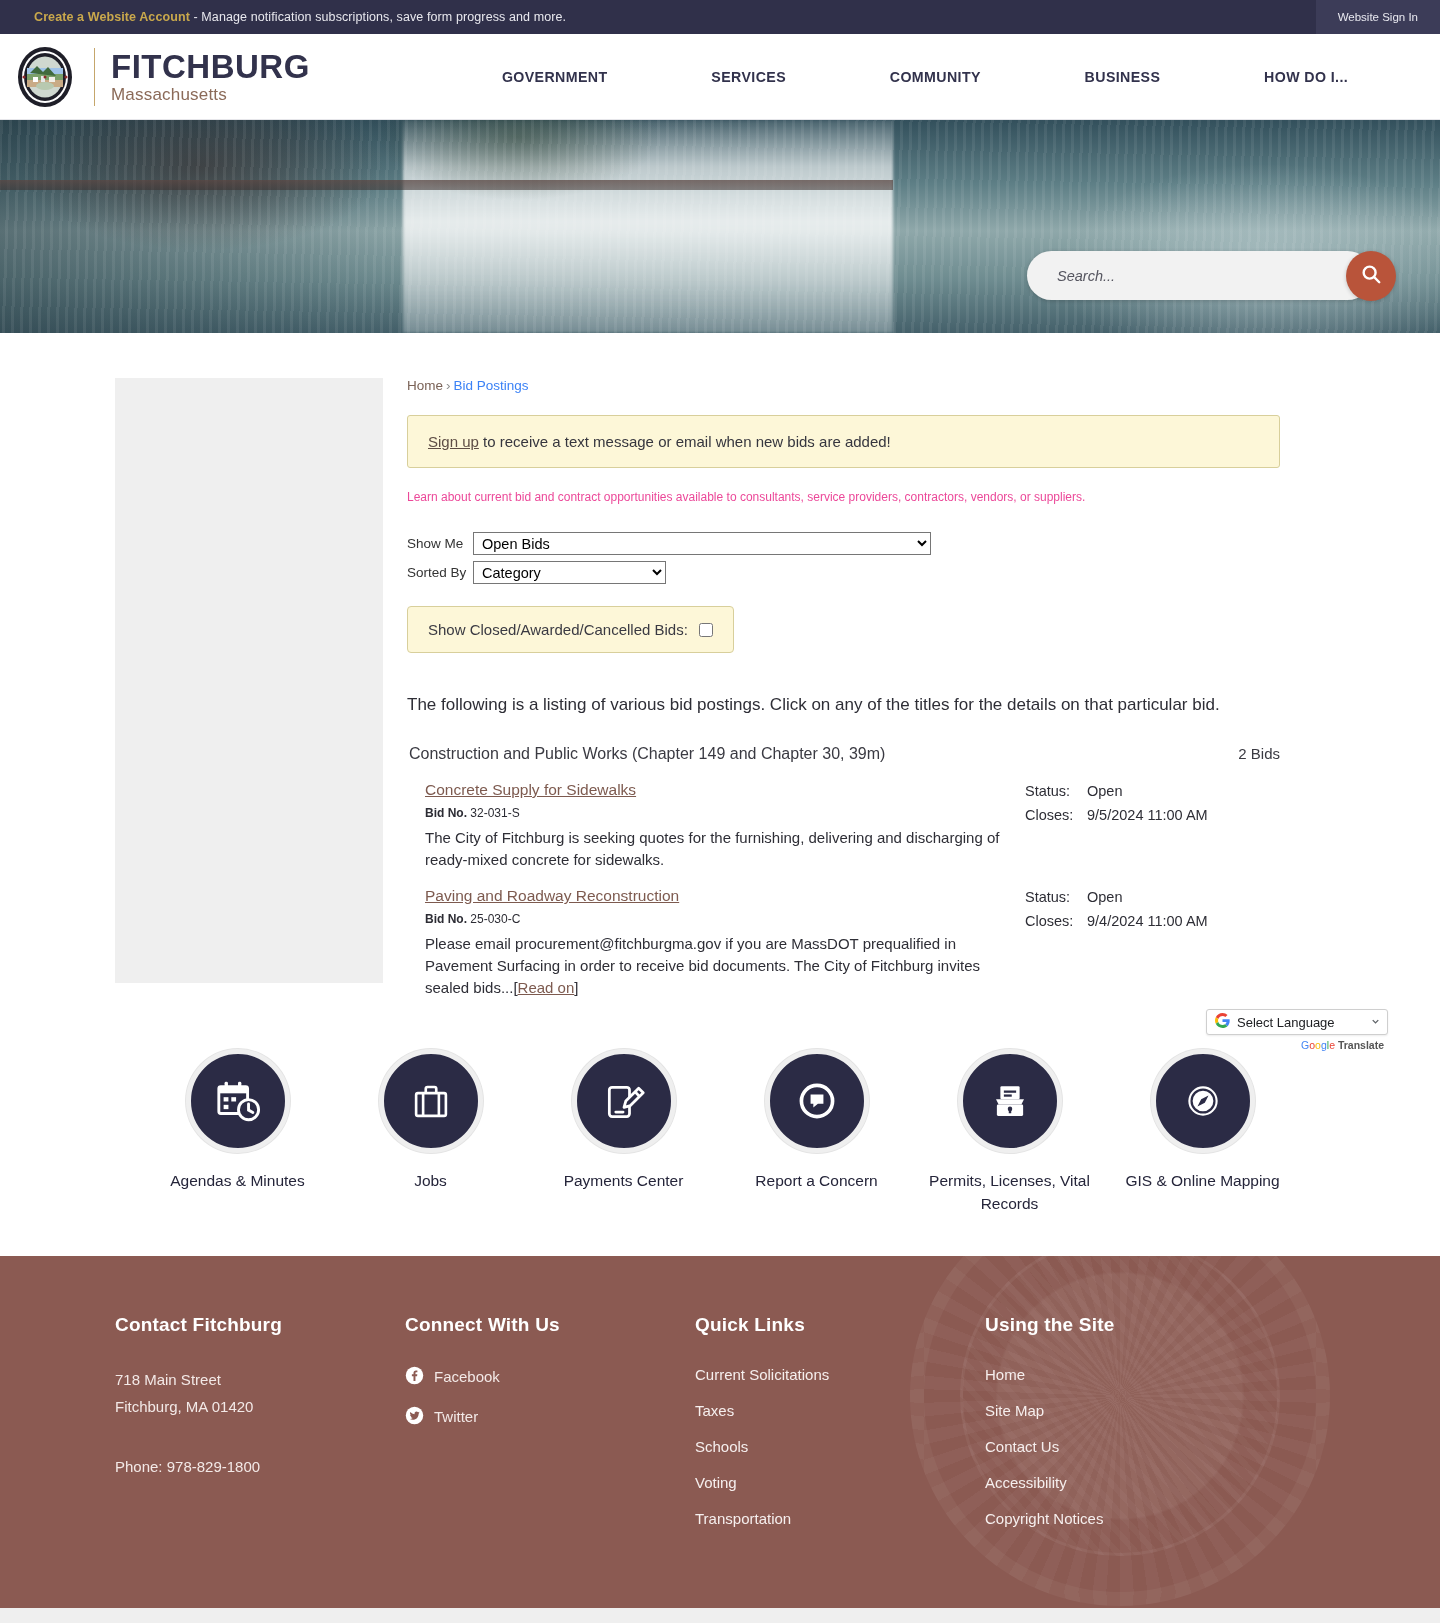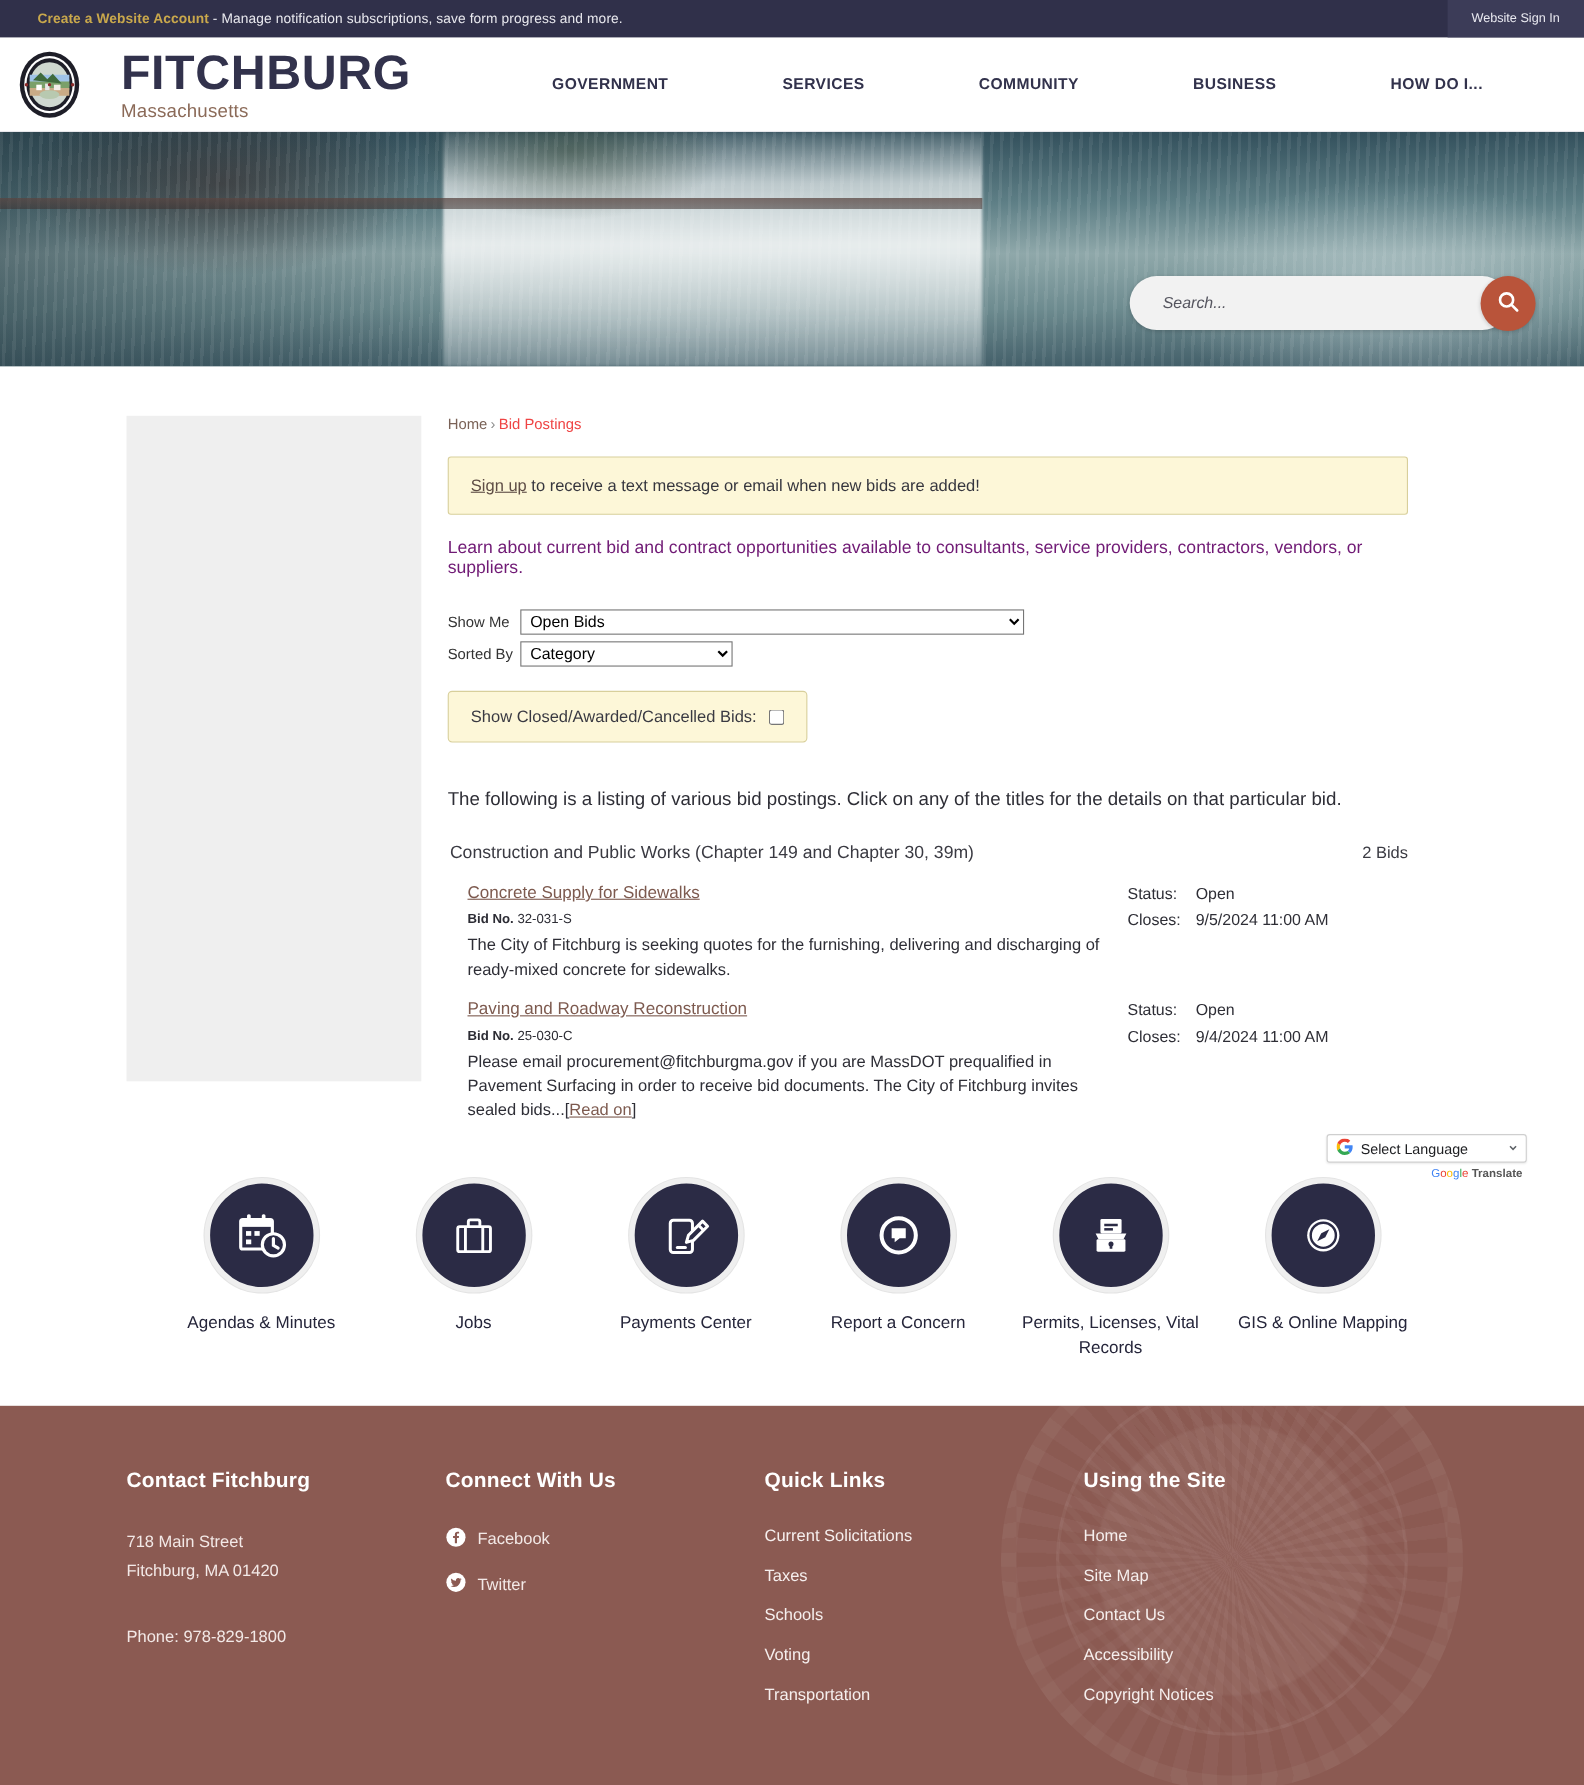--- a/index.html
+++ b/index.html
@@ -64,21 +64,21 @@
     flex: none;
   }
   .brand-divider {
     width: 1px;
     height: 58px;
     background: #c5a66b;
     margin: 0 16px 0 18px;
   }
   .brand-text { line-height: 1; }
   .brand-title {
-    font-size: 44px;
+    font-size: 33px;
     font-weight: bold;
     letter-spacing: 0.5px;
     color: #32324c;
     font-family: "Liberation Sans", sans-serif;
   }
   .brand-sub {
     font-size: 17px;
     color: #8b6a58;
     margin-top: 3px;
     letter-spacing: 0.2px;
@@ -202,36 +202,36 @@
     padding-left: 24px;
     padding-right: 160px;
   }
   .breadcrumb {
     font-size: 13.5px;
     color: #6b5750;
     margin-bottom: 22px;
   }
   .breadcrumb a { color: #7a6257; text-decoration: none; }
   .breadcrumb .sep { color: #8d8d8d; padding: 0 3px; }
-  .breadcrumb .current { color: #ef4444; }
+  .breadcrumb .current { color: #3b82f6; }
 
   .notice-box {
     border: 1px solid #d8cf9b;
     background: #fdf7d8;
     border-radius: 3px;
     padding: 17px 20px;
     font-size: 15px;
     color: #36363e;
     margin-bottom: 22px;
   }
   .notice-box a { color: #5e4d45; text-decoration: underline; }
 
   .intro-text {
-    font-size: 16px;
-    color: #701a75;
+    font-size: 12px;
+    color: #ec4899;
     margin-bottom: 28px;
   }
 
   .filter-row {
     display: flex;
     align-items: center;
     margin-bottom: 6px;
     font-size: 13.5px;
     color: #333;
   }

